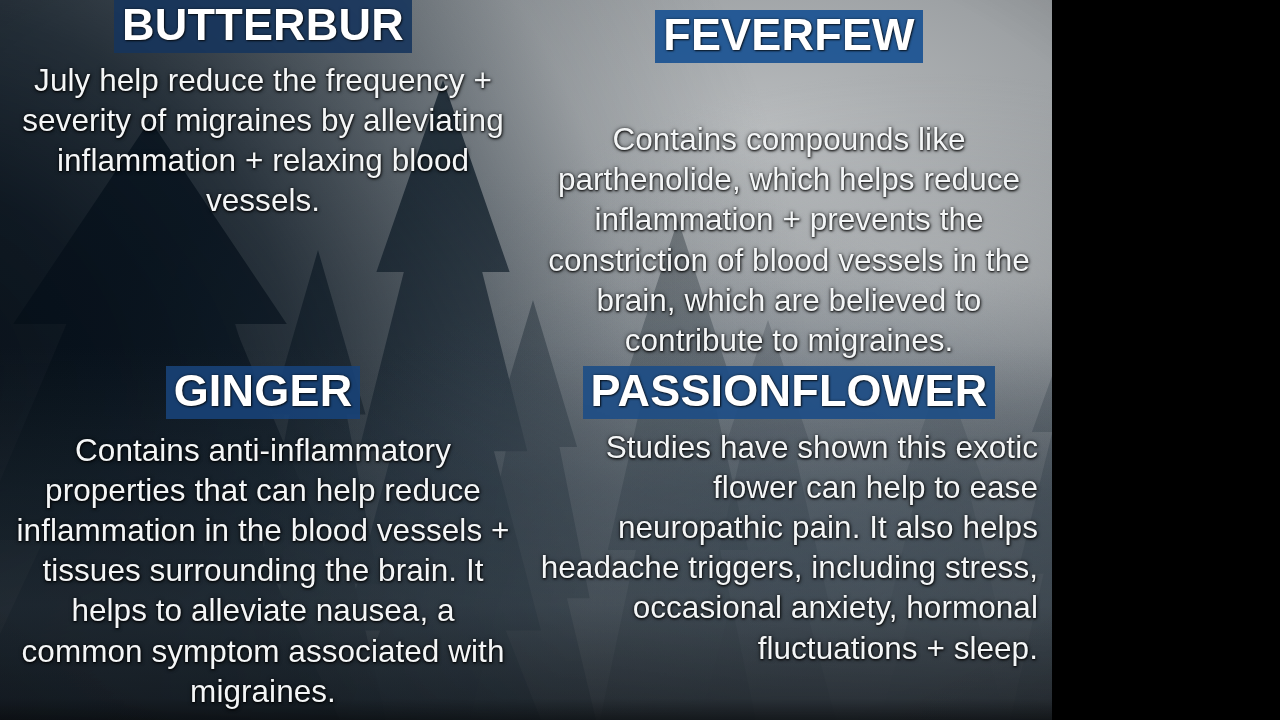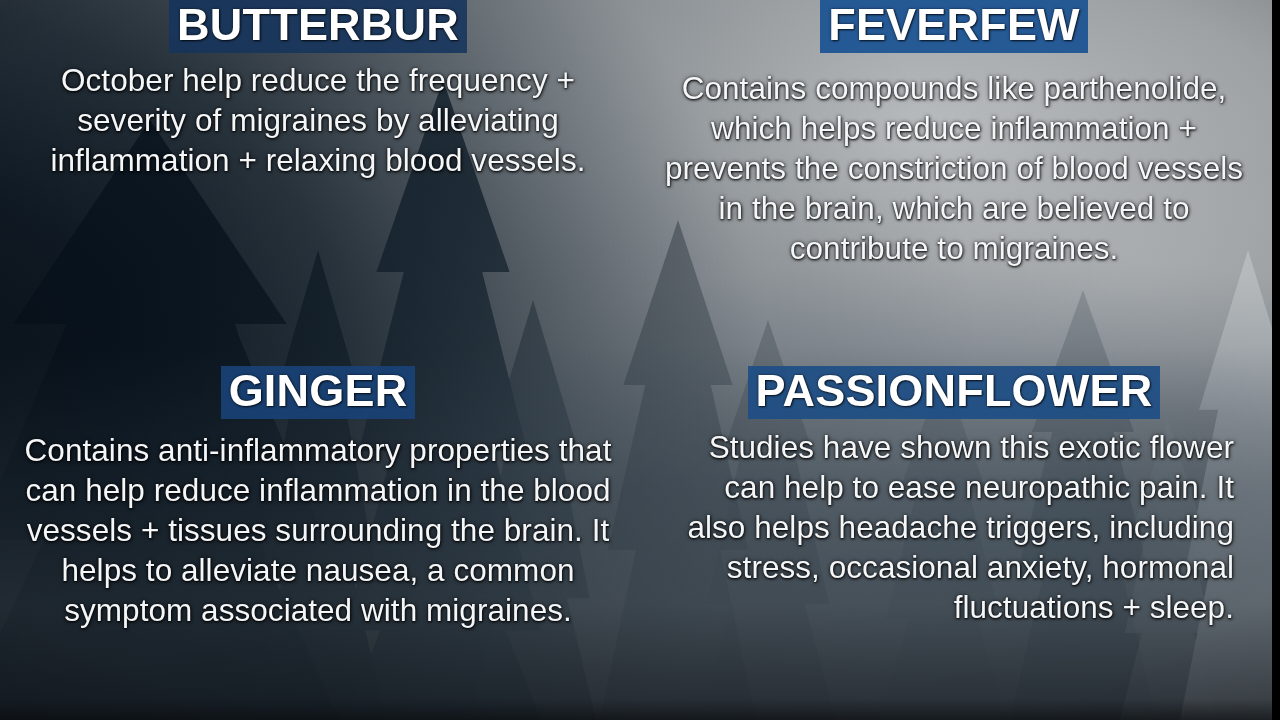--- a/index.html
+++ b/index.html
@@ -2,21 +2,21 @@
 <html><head>
 <meta charset="utf-8">
 <style>
   html, body {
     margin: 0;
     padding: 0;
     background: #000;
   }
   #stage {
     position: relative;
-    width: 1272px;
+    width: 1052px;
     height: 720px;
     overflow: hidden;
     font-family: "Liberation Sans", sans-serif;
     background: #6f7377;
   }
 
   
   .bg-layer { position: absolute; inset: 0; }
 
   
@@ -72,21 +72,21 @@
   }
   .panel {
     position: relative;
     display: flex;
     flex-direction: column;
     align-items: center;
     padding: 0 14px;
     box-sizing: border-box;
   }
   .panel-tl { justify-content: flex-start; padding-top: 0px; }
-  .panel-tr { justify-content: flex-start; padding-top: 0px; }
+  .panel-tr { justify-content: space-between; padding-top: 10px; }
   .panel-bl { justify-content: flex-start; padding-top: 6px; }
   .panel-br { justify-content: flex-start; padding-top: 6px; }
 
   .headline {
     display: inline-block;
     font-weight: bold;
     font-size: 45px;
     line-height: 1.04;
     letter-spacing: 0.2px;
     color: #ffffff;
@@ -148,21 +148,21 @@
   <div class="bg-layer fogwash"></div>
   <div class="bg-layer bg-leftdark"></div>
   <div class="bg-layer bg-bluecast"></div>
   <div class="bg-layer bg-lower"></div>
   <div class="bg-layer vignette"></div>
 
   <div class="grid">
 
     <div class="panel panel-tl">
       <div class="headline hl-dark">BUTTERBUR</div>
-      <p class="body-text w-tl">October help reduce the frequency + severity of migraines by alleviating inflammation + relaxing blood vessels.</p>
+      <p class="body-text w-tl">July help reduce the frequency + severity of migraines by alleviating inflammation + relaxing blood vessels.</p>
     </div>
 
     <div class="panel panel-tr">
       <div class="headline hl-bright">FEVERFEW</div>
       <p class="body-text w-tr">Contains compounds like parthenolide, which helps reduce inflammation + prevents the constriction of blood vessels in the brain, which are believed to contribute to migraines.</p>
     </div>
 
     <div class="panel panel-bl">
       <div class="headline hl-mid">GINGER</div>
       <p class="body-text w-bl">Contains anti-inflammatory properties that can help reduce inflammation in the blood vessels + tissues surrounding the brain. It helps to alleviate nausea, a common symptom associated with migraines.</p>

